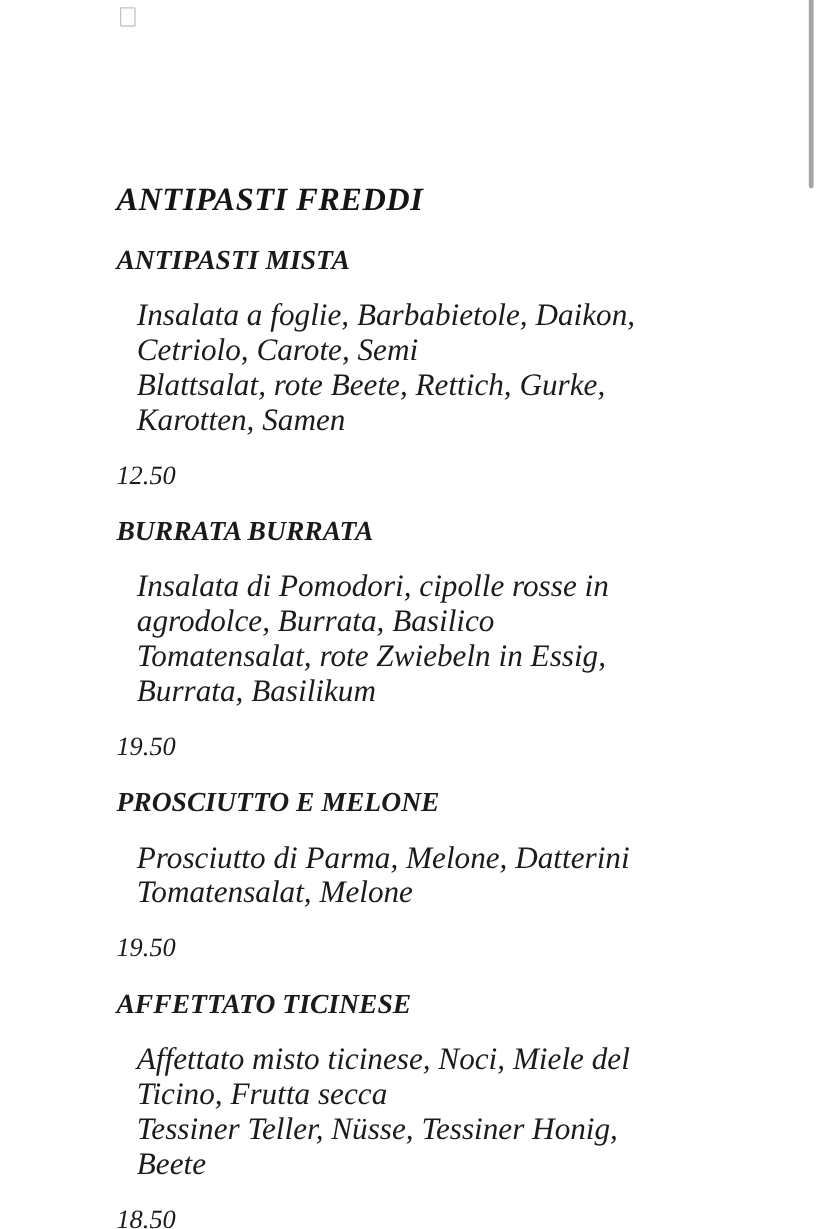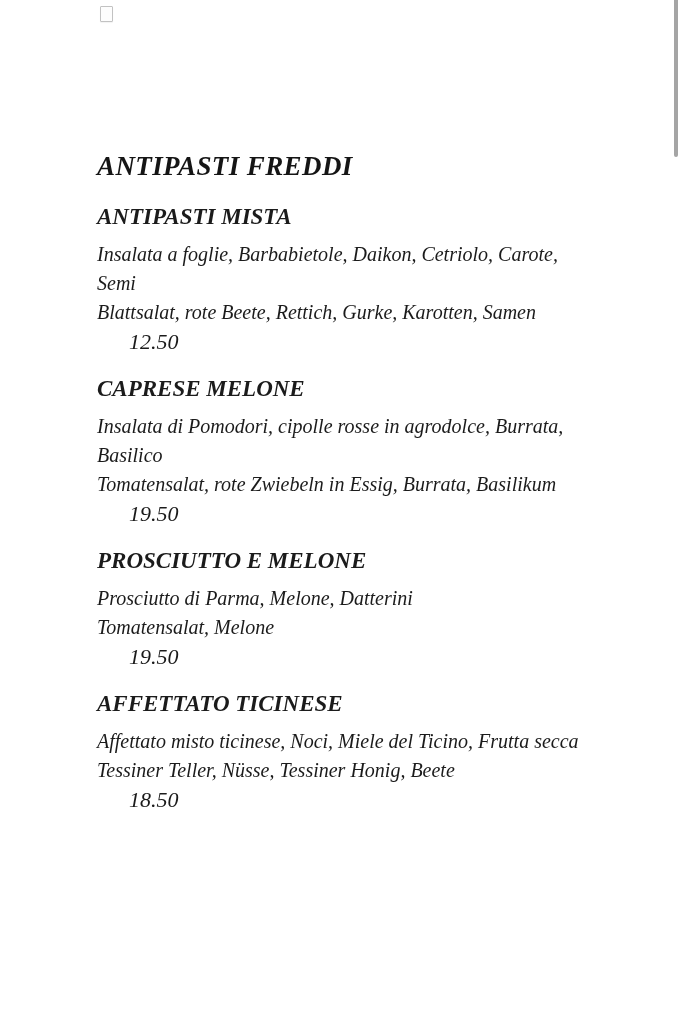--- a/index.html
+++ b/index.html
@@ -61,29 +61,28 @@
     margin: 0 0 19px 0;
   }
 
   .item-name {
     font-size: 23px;
     line-height: 28px;
     margin: 0 0 9px 0;
   }
 
   .item-desc {
-    font-size: 20px;
+    font-size: 26px;
     line-height: 29px;
-    margin: 0;
+    margin: 17px;
   }
 
   .item-price {
     font-size: 22px;
     line-height: 29px;
-    margin-left: 32px;
   }
 </style>
 </head>
 <body>
 
 <div class="broken-img"></div>
 
 <div class="scrollbar-thumb"></div>
 
 <div class="menu">
@@ -91,21 +90,21 @@
   <h1 class="menu-title">ANTIPASTI FREDDI</h1>
 
   <div class="menu-item">
     <h2 class="item-name">ANTIPASTI MISTA</h2>
     <p class="item-desc"><span>Insalata a foglie, Barbabietole, Daikon, Cetriolo, Carote, Semi</span><br>
     <span>Blattsalat, rote Beete, Rettich, Gurke, Karotten, Samen</span></p>
     <div class="item-price">12.50</div>
   </div>
 
   <div class="menu-item">
-    <h2 class="item-name">CAPRESE MELONE</h2>
+    <h2 class="item-name">BURRATA BURRATA</h2>
     <p class="item-desc"><span>Insalata di Pomodori, cipolle rosse in agrodolce, Burrata, Basilico</span><br>
     <span>Tomatensalat, rote Zwiebeln in Essig, Burrata, Basilikum</span></p>
     <div class="item-price">19.50</div>
   </div>
 
   <div class="menu-item">
     <h2 class="item-name">PROSCIUTTO E MELONE</h2>
     <p class="item-desc"><span>Prosciutto di Parma, Melone, Datterini</span><br>
     <span>Tomatensalat, Melone</span></p>
     <div class="item-price">19.50</div>

